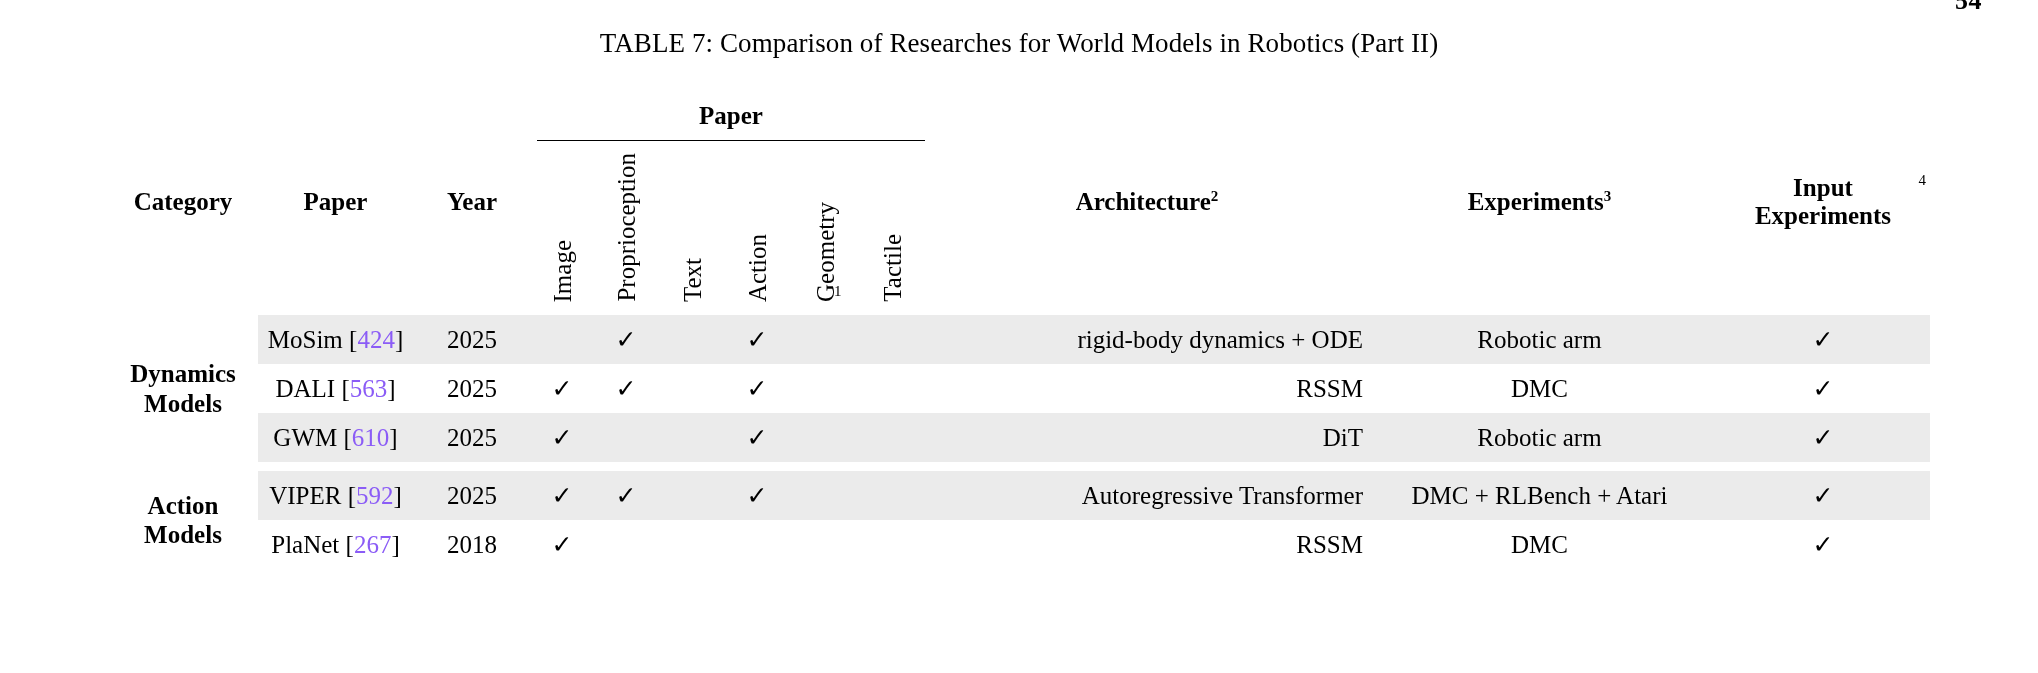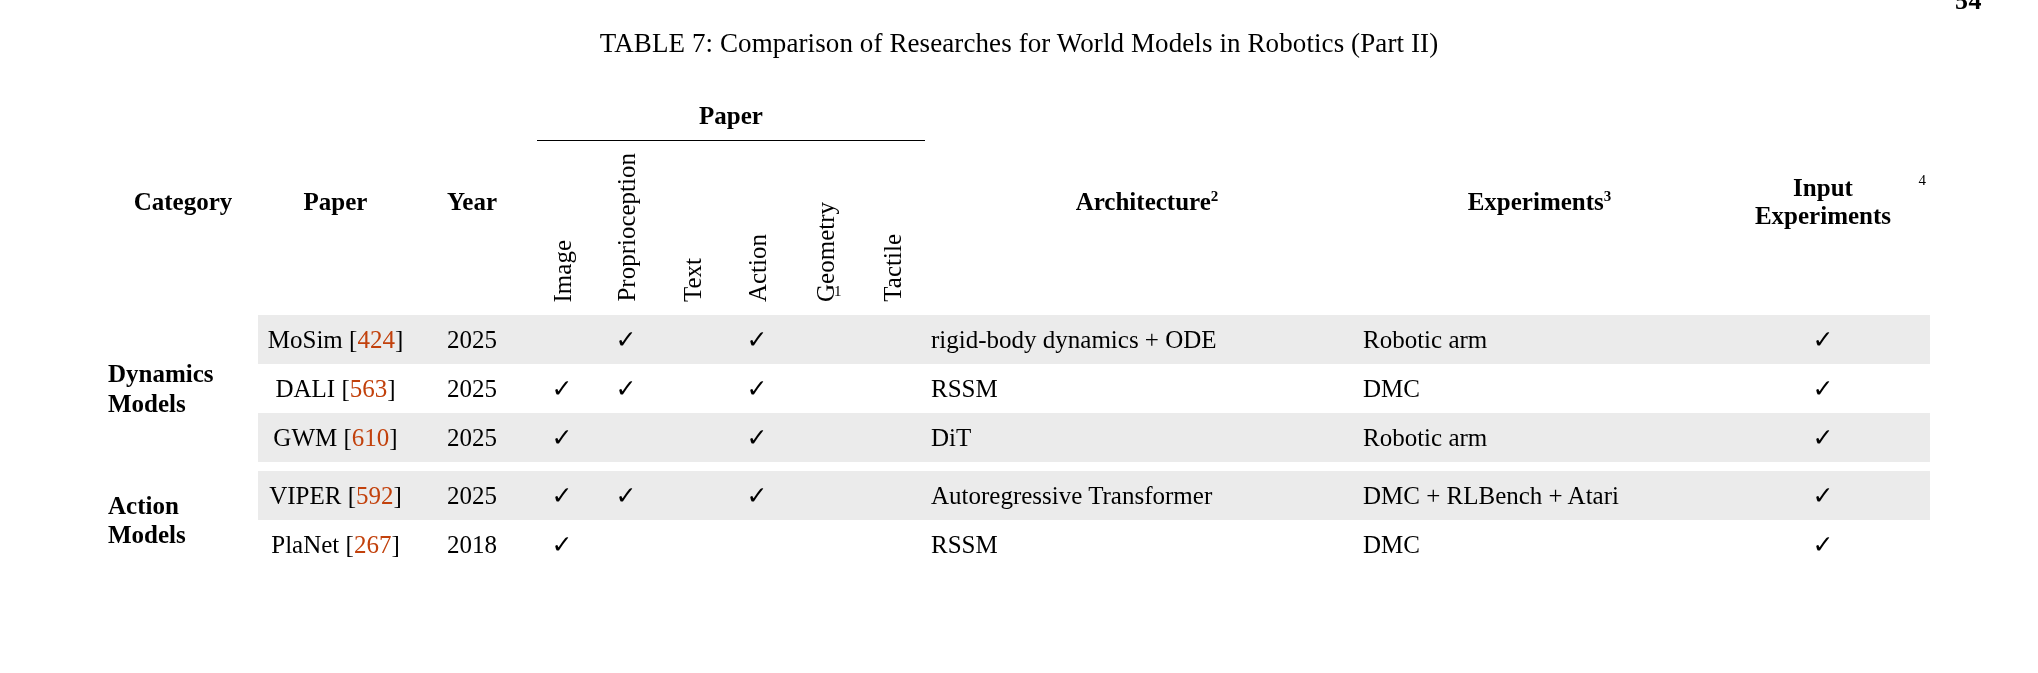--- a/index.html
+++ b/index.html
@@ -146,34 +146,35 @@
     position: absolute;
     bottom: 6px;
     left: 50%;
     margin-left: 9px;
     font-size: 15px;
   }
 
   
   tr.data-row td { height: 49px; font-size: 25px; }
   td.cat {
+    text-align: center;
     font-weight: bold;
     font-size: 25px;
     line-height: 1.18;
     background: #ffffff;
   }
   td.paper {
     text-align: center;
     white-space: nowrap;
   }
   td.year   { text-align: center; }
-  td.arch   { text-align: left; }
-  td.exp    { }
+  td.arch   { text-align: right; }
+  td.exp    { text-align: center; }
   td.code   { text-align: center; font-size: 25px; }
-  .cite { color: #c2410c; }
+  .cite { color: #8b5cf6; }
   .shaded { background: #ebebeb; }
   .chk { font-size: 25px; line-height: 1; }
 </style>
 </head>
 <body>
 
 <div id="page-number">54</div>
 
 <div id="caption">TABLE 7: Comparison of Researches for World Models in Robotics (Part II)</div>
 

